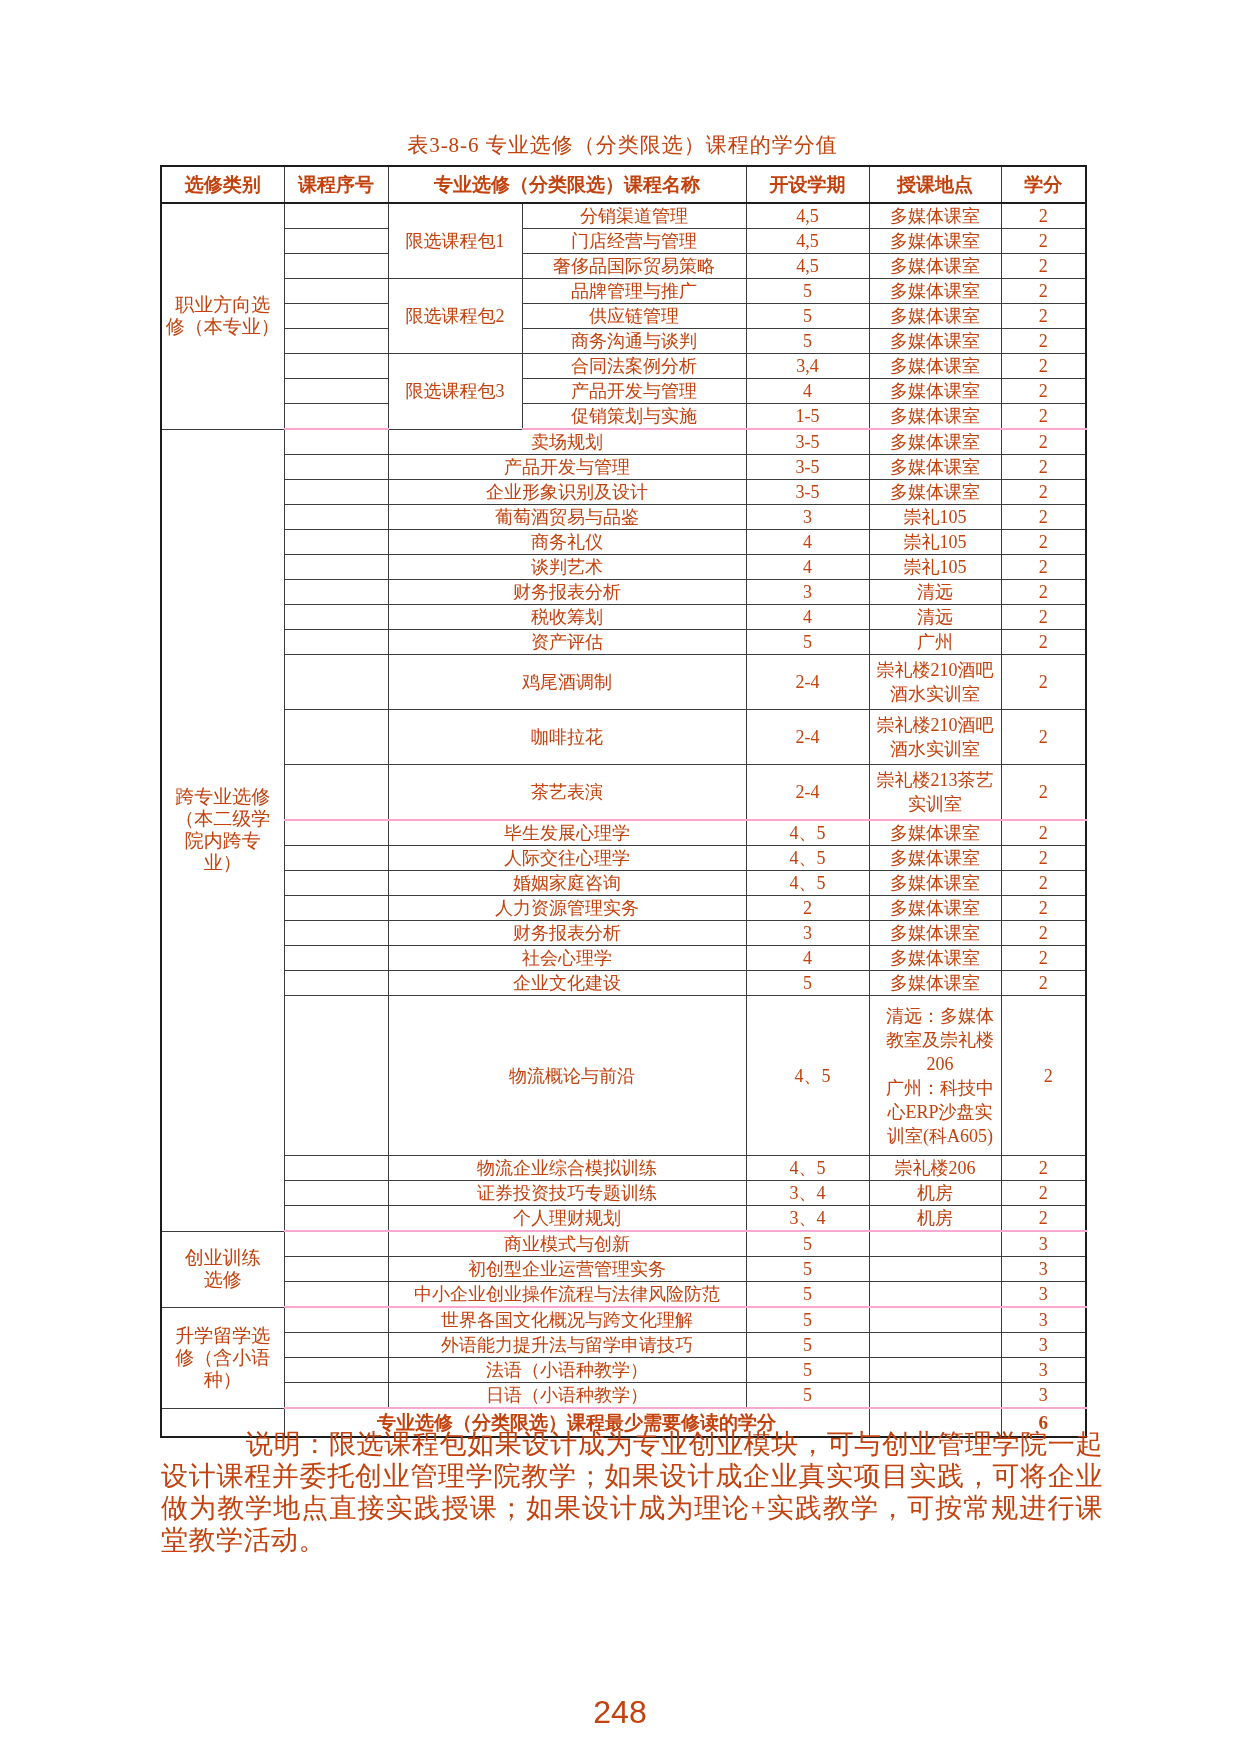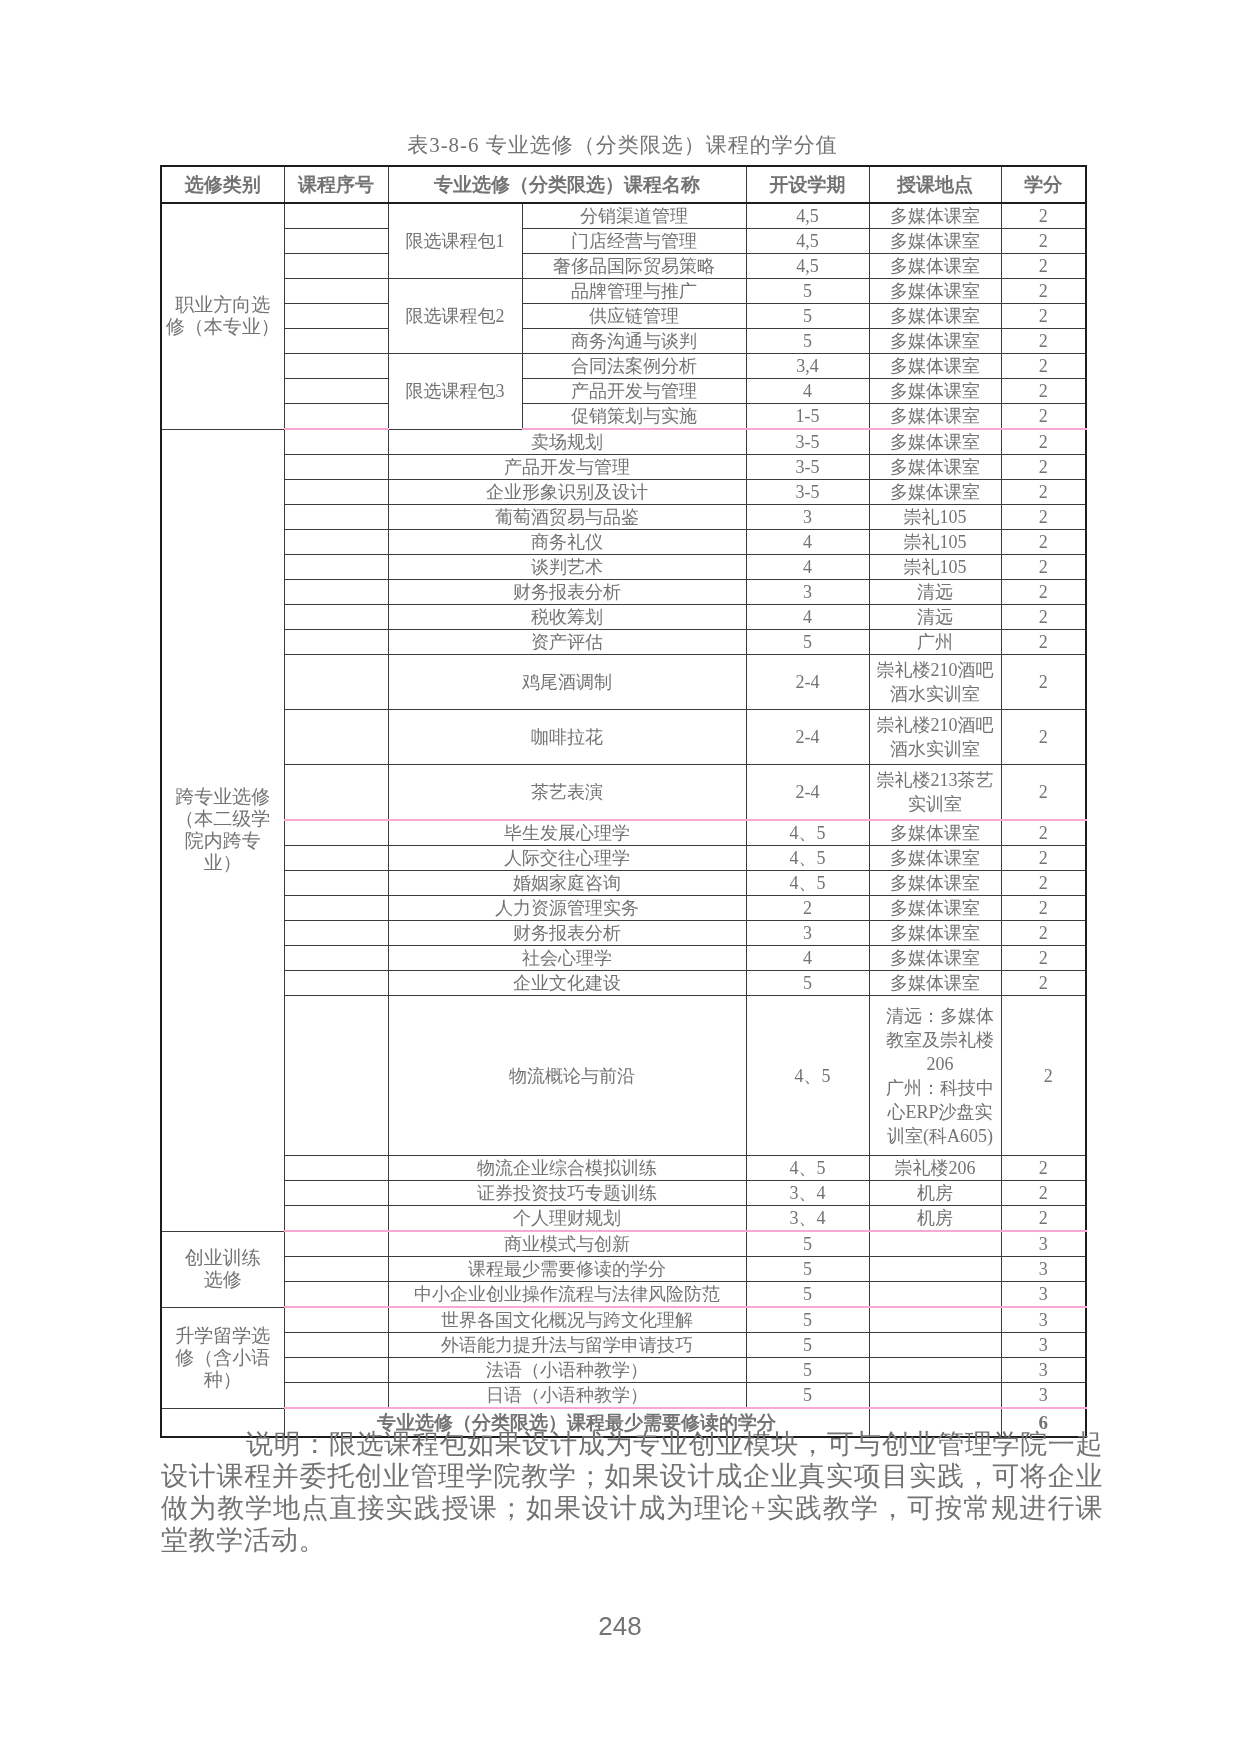--- a/index.html
+++ b/index.html
@@ -2,21 +2,21 @@
 <html><head>
 <meta charset="utf-8">
 <style>
   html,body { margin:0; padding:0; background:#ffffff; }
   .page {
     position:relative;
     width:1240px;
     height:1753px;
     background:#ffffff;
     font-family:"Liberation Serif","DejaVu Serif",serif;
-    color:#737373;
+    color:#c2410c;
     overflow:hidden;
   }
   .doc-title {
     position:absolute;
     top:131px; left:160px; width:925px;
     text-align:center;
     font-size:21px;
     letter-spacing:1px;
     white-space:nowrap;
   }
@@ -61,23 +61,23 @@
     position:absolute;
     left:161px; top:1428px; width:942px;
     font-size:27px;
     line-height:32px;
     text-align:justify;
     text-indent:85px;
     letter-spacing:0.5px;
   }
   .page-number {
     position:absolute;
-    top:1611px; left:0; width:1240px;
+    top:1694px; left:0; width:1240px;
     text-align:center;
-    font-size:26px;
+    font-size:32px;
     font-family:"Liberation Sans","DejaVu Sans",sans-serif;
   }
 </style>
 </head>
 <body>
 
 <div class="page">
 
   <div class="doc-title">表3-8-6 专业选修（分类限选）课程的学分值</div>
 
@@ -342,21 +342,21 @@
           <td class="cat-cell" rowspan="3">创业训练
 选修</td>
           <td></td>
           <td colspan="2">商业模式与创新</td>
           <td>5</td>
           <td class="loc-cell"></td>
           <td>3</td>
         </tr>
         <tr class="r-normal">
           <td></td>
-          <td colspan="2">课程最少需要修读的学分</td>
+          <td colspan="2">初创型企业运营管理实务</td>
           <td>5</td>
           <td class="loc-cell"></td>
           <td>3</td>
         </tr>
         <tr class="r-normal group-end">
           <td></td>
           <td colspan="2">中小企业创业操作流程与法律风险防范</td>
           <td>5</td>
           <td class="loc-cell"></td>
           <td>3</td>

